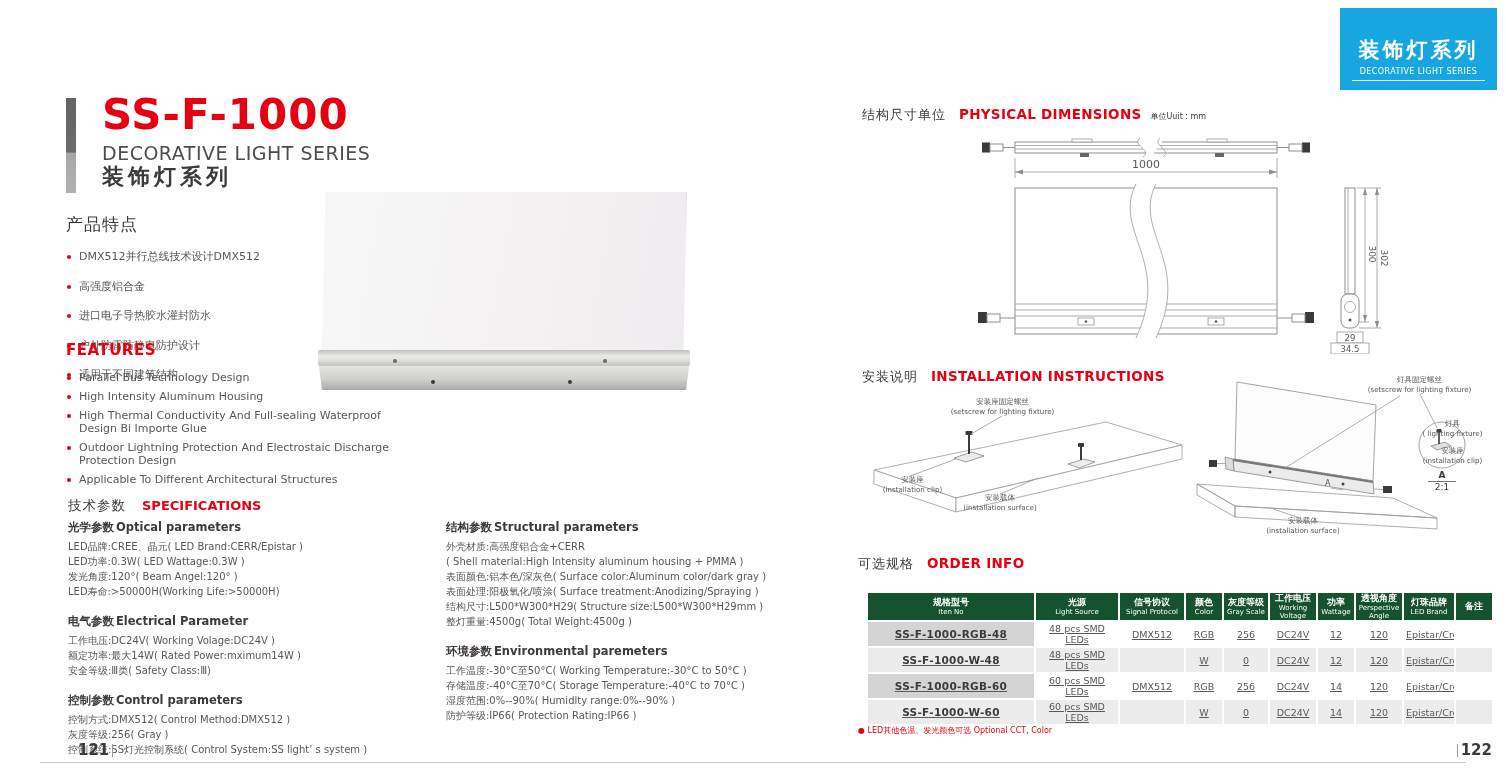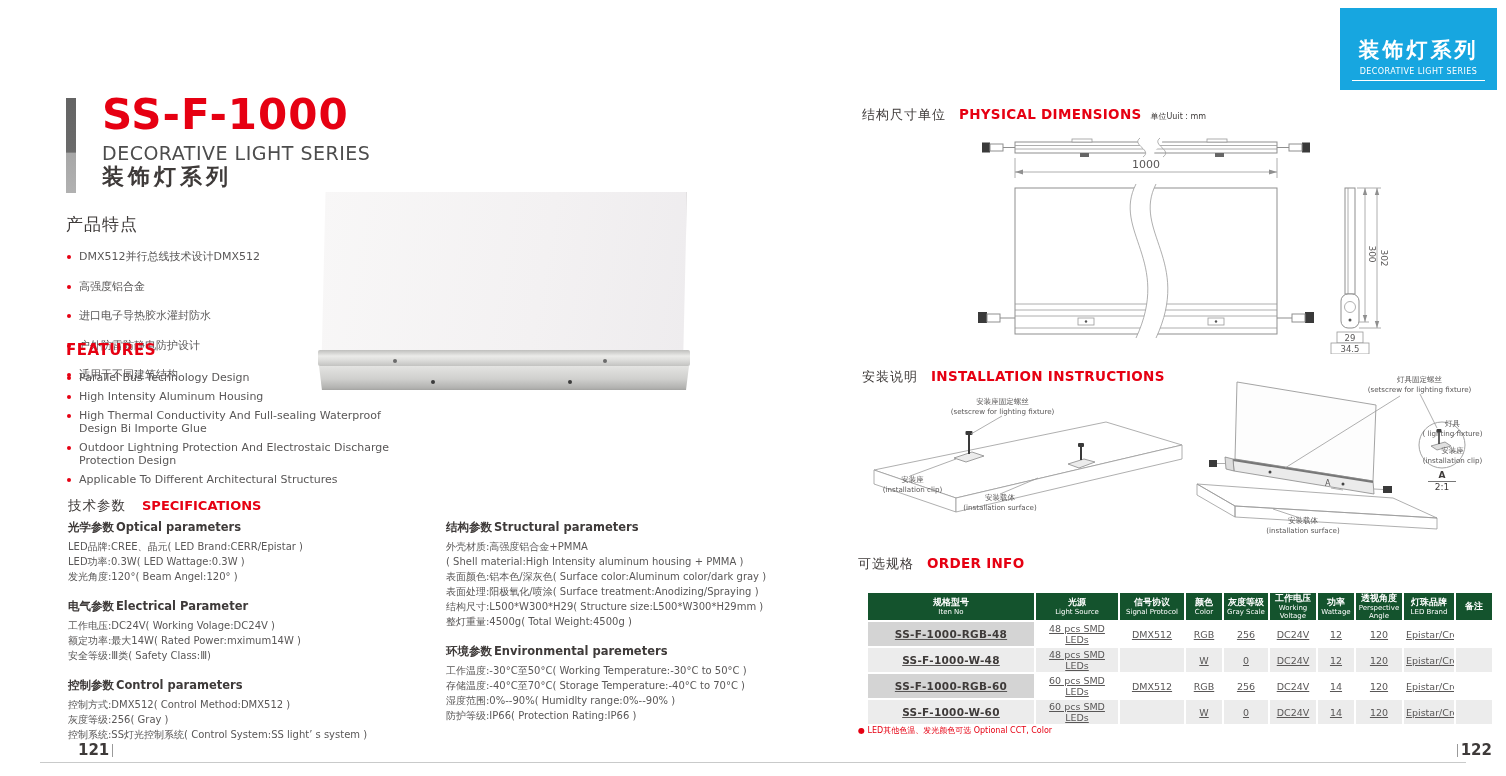--- a/index.html
+++ b/index.html
@@ -139,39 +139,40 @@
 <div class="abs specs-heading" style="left:68px;top:495px;">
   <span class="cn">技术参数</span><span class="en">SPECIFICATIONS</span>
 </div>
 
 <div class="abs spec-col" style="left:68px;top:520px;width:370px;">
   <div class="spec-group">
     <div class="spec-title"><span>光学参数</span><span class="en">Optical parameters</span></div>
     <div class="spec-line">LED品牌:CREE、晶元( LED Brand:CERR/Epistar )</div>
     <div class="spec-line">LED功率:0.3W( LED Wattage:0.3W )</div>
     <div class="spec-line">发光角度:120°( Beam Angel:120° )</div>
+    <div class="spec-line">LED寿命:&gt;50000H(Working Life:&gt;50000H)</div>
   </div>
   <div class="spec-group">
     <div class="spec-title"><span>电气参数</span><span class="en">Electrical Parameter</span></div>
     <div class="spec-line">工作电压:DC24V( Working Volage:DC24V )</div>
     <div class="spec-line">额定功率:最大14W( Rated Power:mximum14W )</div>
     <div class="spec-line">安全等级:Ⅲ类( Safety Class:Ⅲ)</div>
   </div>
   <div class="spec-group">
     <div class="spec-title"><span>控制参数</span><span class="en">Control parameters</span></div>
     <div class="spec-line">控制方式:DMX512( Control Method:DMX512 )</div>
     <div class="spec-line">灰度等级:256( Gray )</div>
     <div class="spec-line">控制系统:SS灯光控制系统( Control System:SS light’ s system )</div>
   </div>
 </div>
 
 <div class="abs spec-col" style="left:446px;top:520px;">
   <div class="spec-group">
     <div class="spec-title"><span>结构参数</span><span class="en">Structural parameters</span></div>
-    <div class="spec-line">外壳材质:高强度铝合金+PMMA</div>
+    <div class="spec-line">外壳材质:高强度铝合金+CERR</div>
     <div class="spec-line">( Shell material:High Intensity aluminum housing + PMMA )</div>
     <div class="spec-line">表面颜色:铝本色/深灰色( Surface color:Aluminum color/dark gray )</div>
     <div class="spec-line">表面处理:阳极氧化/喷涂( Surface treatment:Anodizing/Spraying )</div>
     <div class="spec-line">结构尺寸:L500*W300*H29( Structure size:L500*W300*H29mm )</div>
     <div class="spec-line">整灯重量:4500g( Total Weight:4500g )</div>
   </div>
   <div class="spec-group">
     <div class="spec-title"><span>环境参数</span><span class="en">Environmental paremeters</span></div>
     <div class="spec-line">工作温度:-30°C至50°C( Working Temperature:-30°C to 50°C )</div>
     <div class="spec-line">存储温度:-40°C至70°C( Storage Temperature:-40°C to 70°C )</div>

